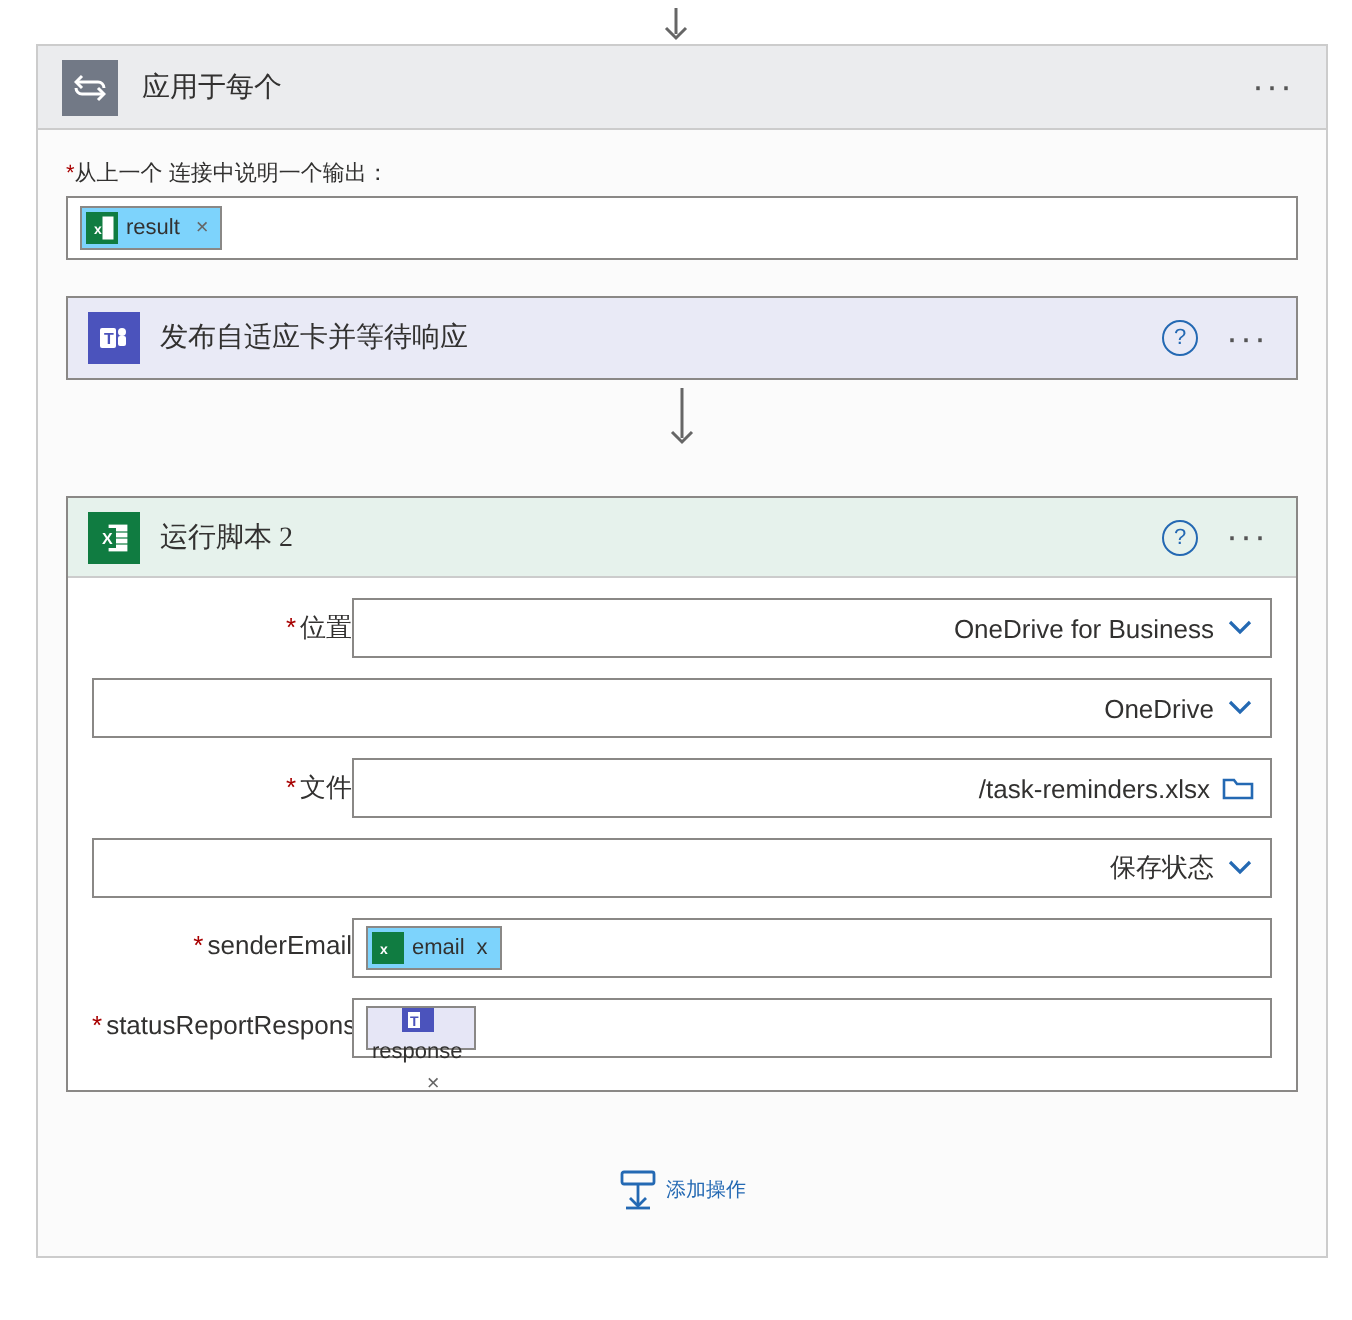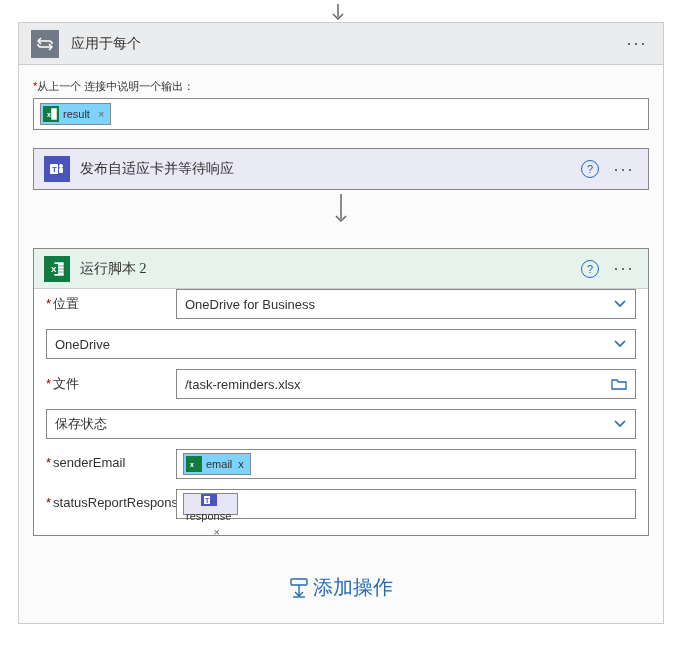--- a/index.html
+++ b/index.html
@@ -128,21 +128,21 @@
     font-size: 11px; margin-right: 10px;
     cursor: pointer;
   }
 
   .arrow-between {
     display: flex;
     justify-content: center;
     padding: 4px 0 8px 0;
   }
 
-  .form-area { padding: 0 12px 14px 12px; }
+  .form-area { padding: 10px 12px 14px 12px; text-align: right; }
   .form-row {
     display: flex;
     align-items: flex-start;
     margin-bottom: 10px;
   }
   .form-label {
     width: 130px;
     padding-top: 6px;
     font-size: 13px;
     color: #323130;
@@ -167,21 +167,21 @@
   }
 
   .add-action {
     display: flex;
     align-items: center;
     justify-content: center;
     gap: 4px;
     margin-top: 38px;
     margin-bottom: 4px;
     color: #2469b3;
-    font-size: 20px;
+    font-size: 10px;
     cursor: pointer;
   }
   .add-icon svg { display: block; }
 
   svg { display: block; }
 </style>
 </head>
 <body>
 
 <div class="top-arrow">

